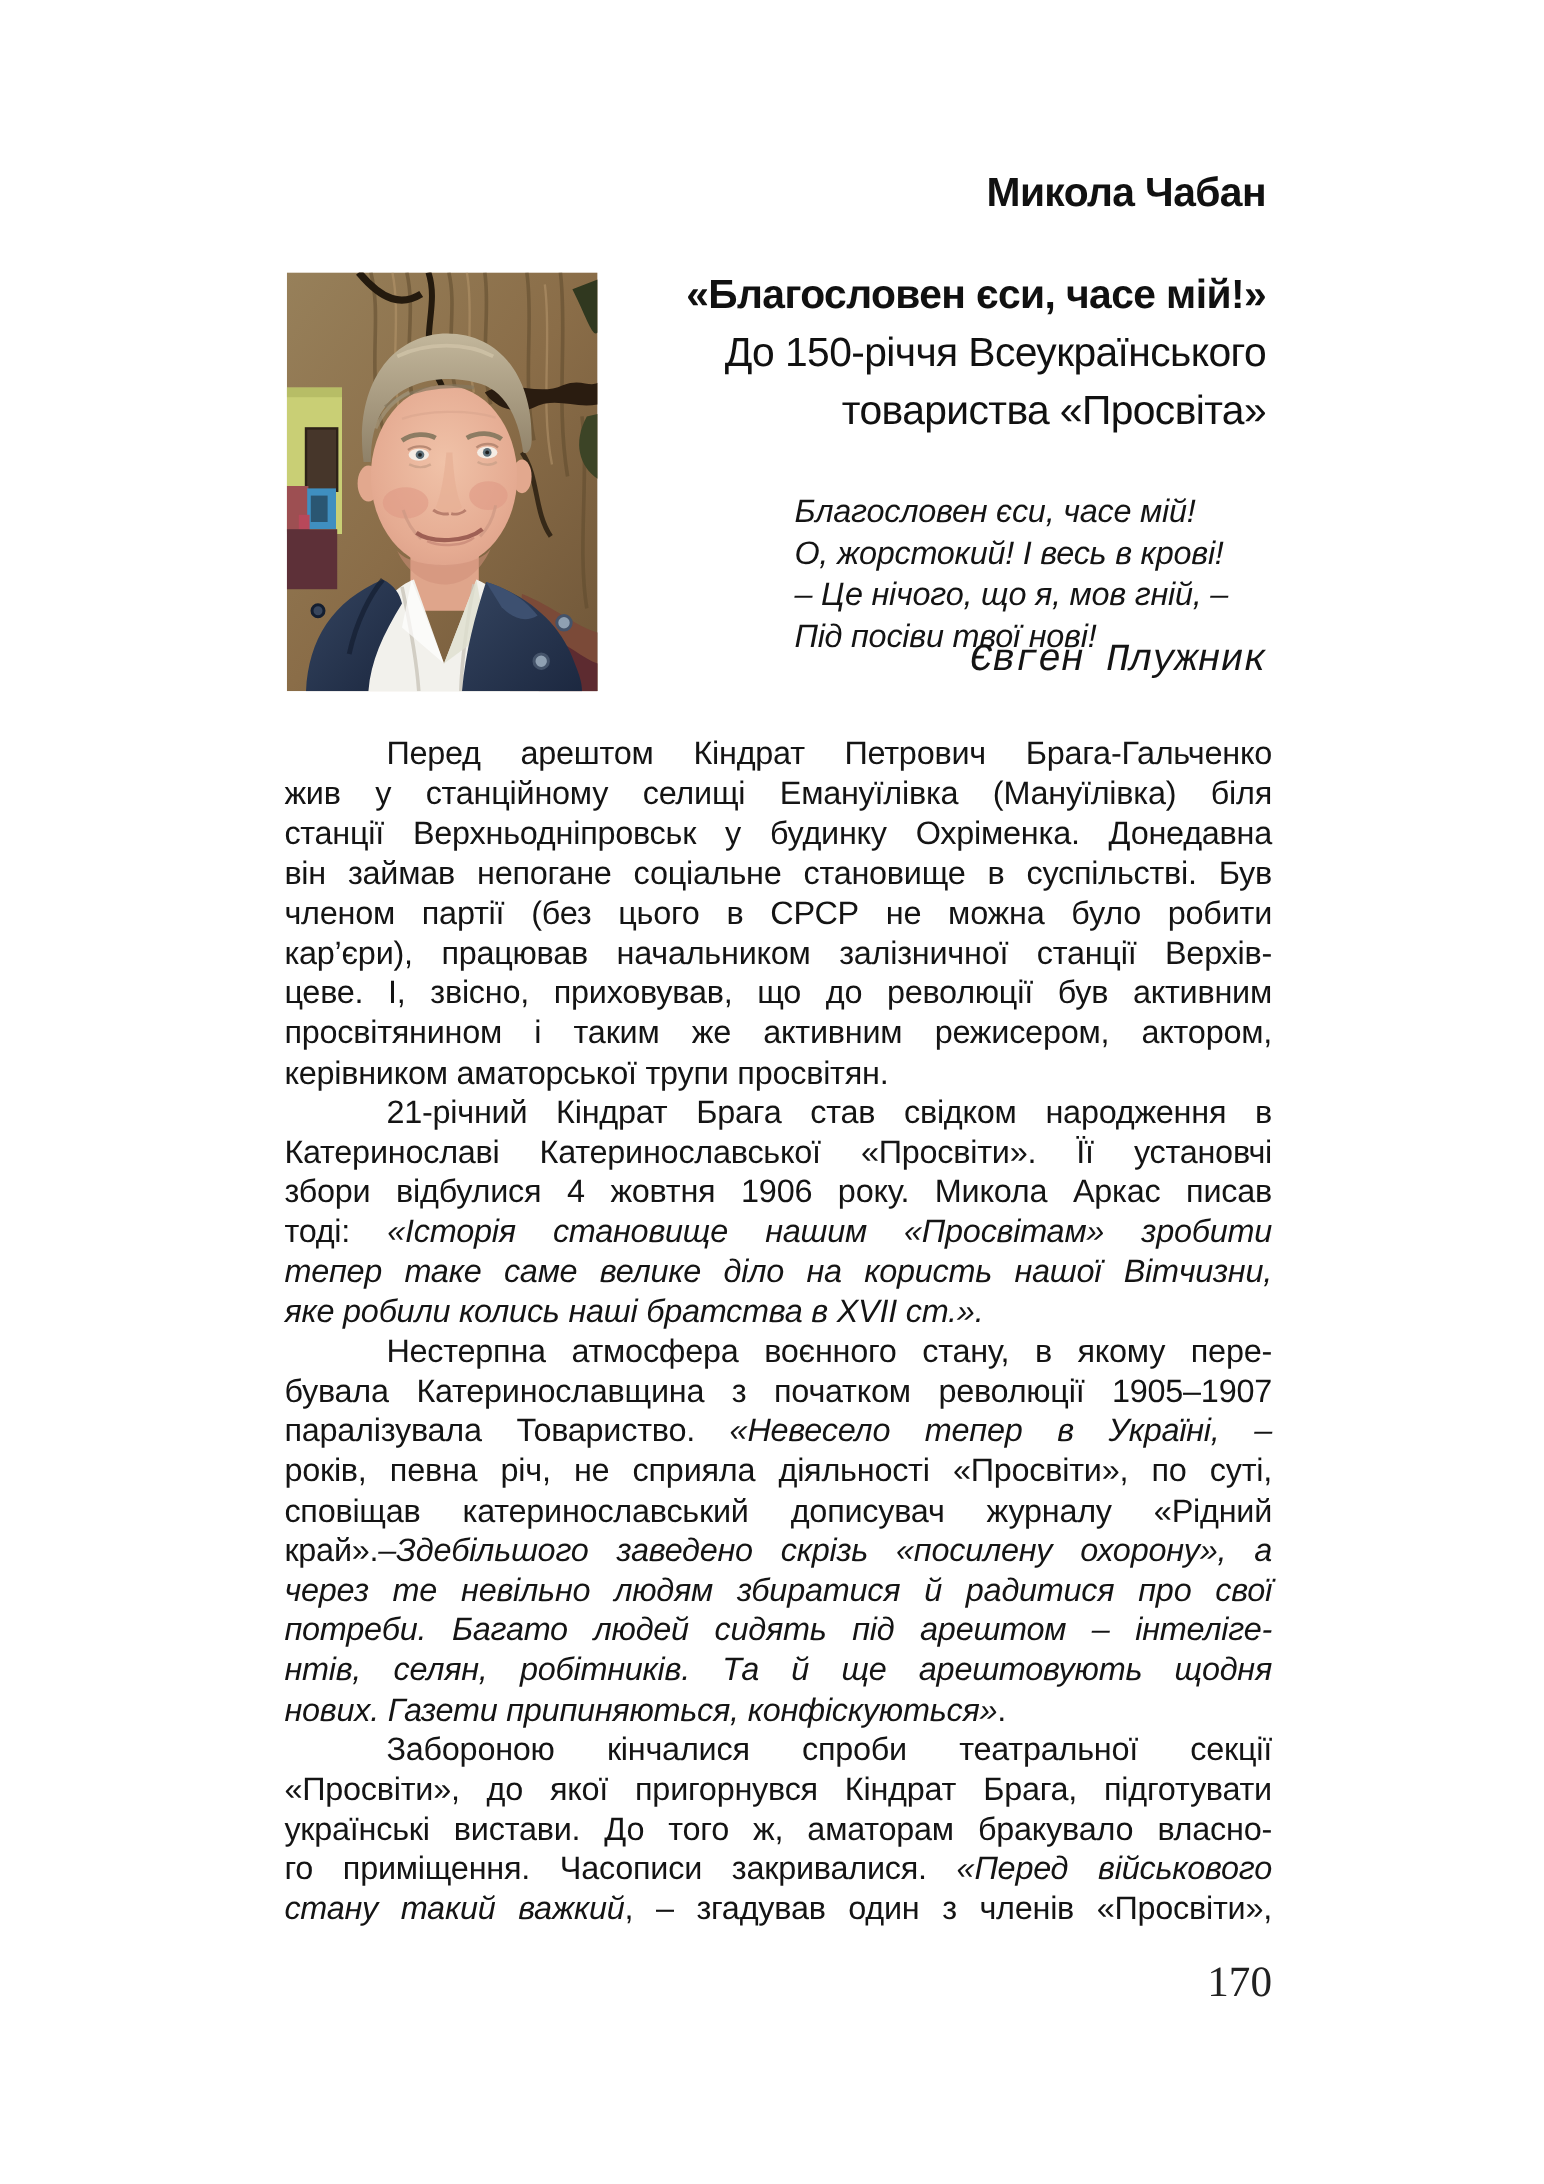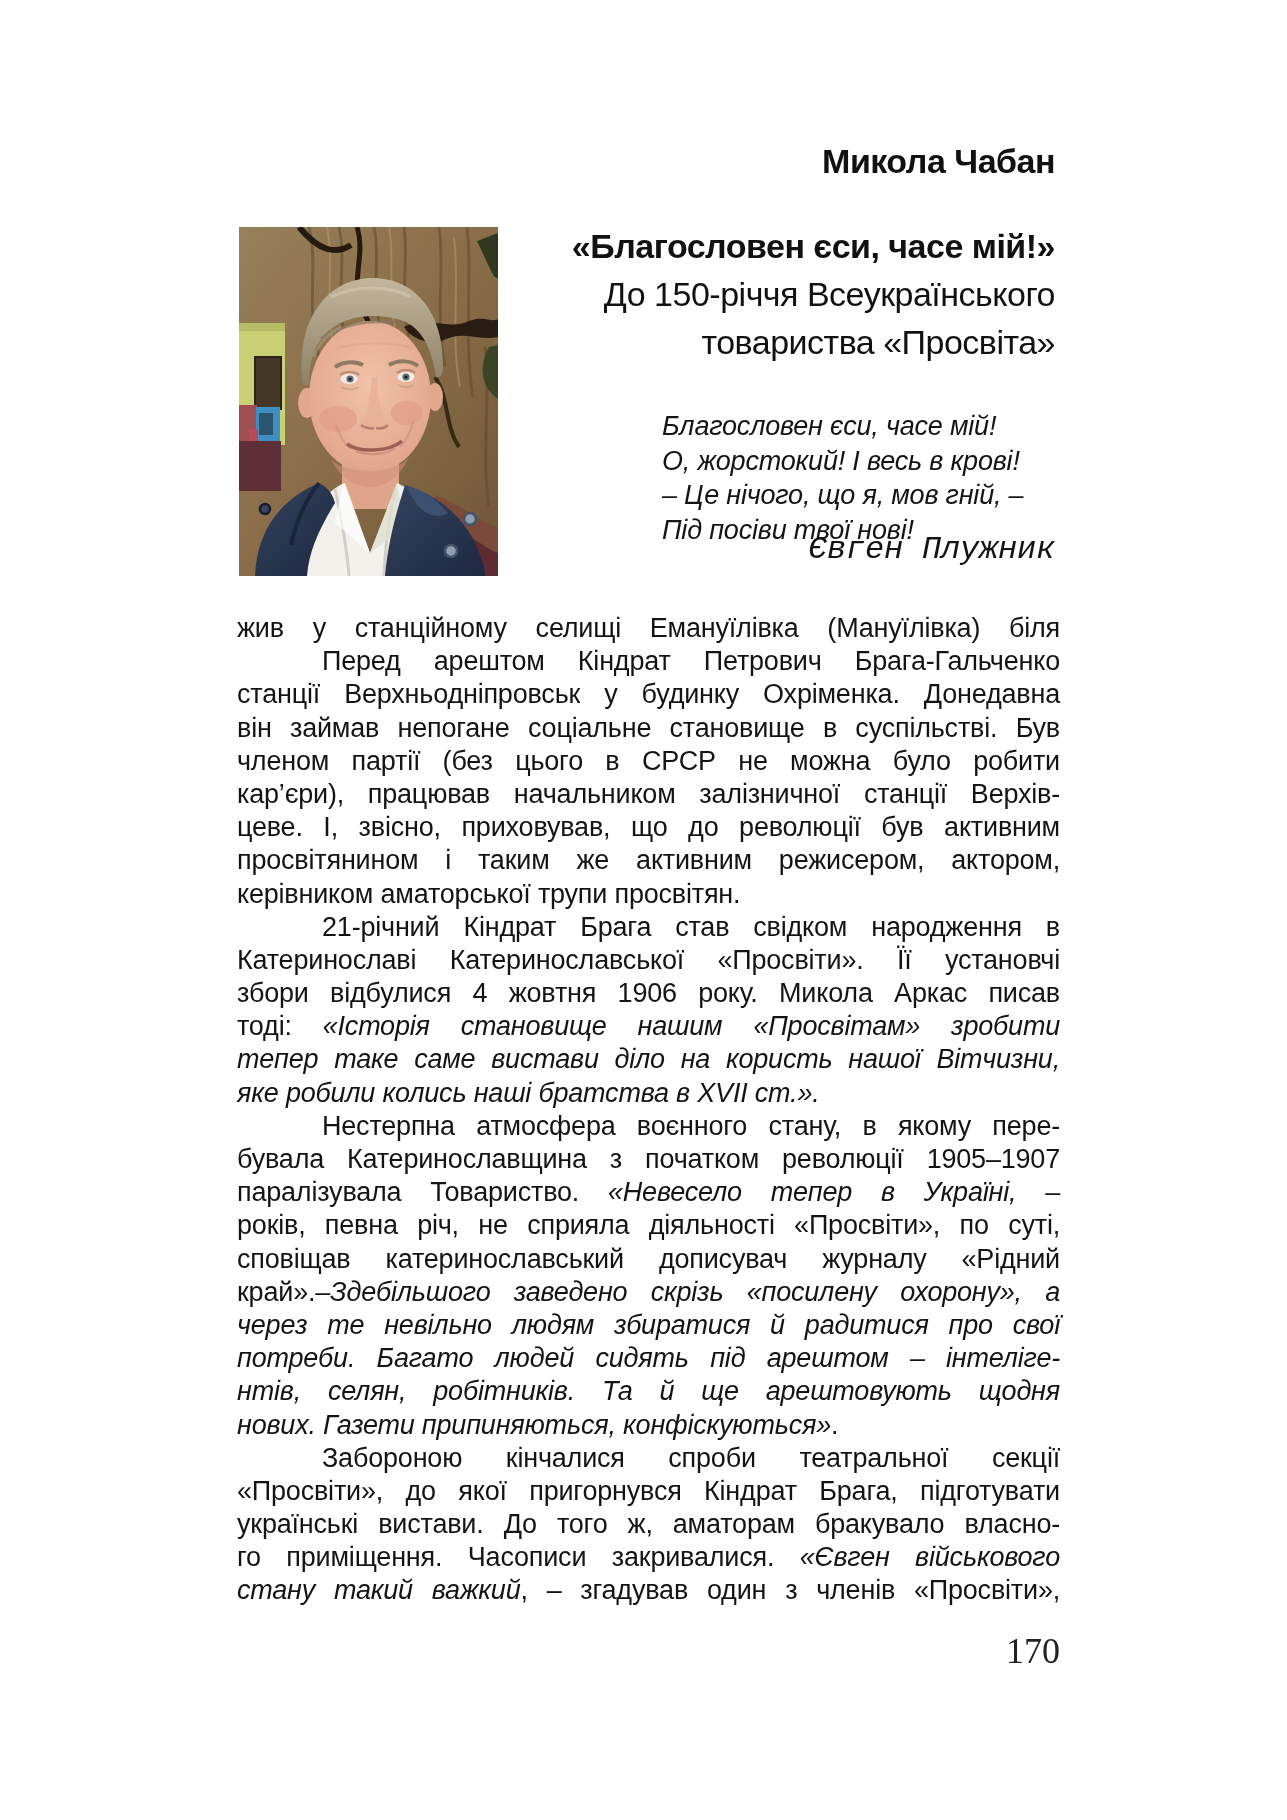--- a/index.html
+++ b/index.html
@@ -192,47 +192,47 @@
   <div class="poem">
       <div class="poem-line">Благословен єси, часе мій!</div>
       <div class="poem-line">О, жорстокий! І весь в крові!</div>
       <div class="poem-line">– Це нічого, що я, мов гній, –</div>
       <div class="poem-line">Під посіви твої нові!</div>
     </div>
 
   <div class="attribution">Євген Плужник</div>
 
   <div class="body">
+      <div class="bline first"><span class="r">Перед арештом Кіндрат Петрович Брага-Гальченко</span></div>
       <div class="bline"><span class="r">жив у станційному селищі Емануїлівка (Мануїлівка) біля</span></div>
-      <div class="bline first"><span class="r">Перед арештом Кіндрат Петрович Брага-Гальченко</span></div>
       <div class="bline"><span class="r">станції Верхньодніпровськ у будинку Охріменка. Донедавна</span></div>
       <div class="bline"><span class="r">він займав непогане соціальне становище в суспільстві. Був</span></div>
       <div class="bline"><span class="r">членом партії (без цього в СРСР не можна було робити</span></div>
       <div class="bline"><span class="r">кар’єри), працював начальником залізничної станції Верхів-</span></div>
       <div class="bline"><span class="r">цеве. І, звісно, приховував, що до революції був активним</span></div>
       <div class="bline"><span class="r">просвітянином і таким же активним режисером, актором,</span></div>
       <div class="bline end"><span class="r">керівником аматорської трупи просвітян.</span></div>
       <div class="bline first"><span class="r">21-річний Кіндрат Брага став свідком народження в</span></div>
       <div class="bline"><span class="r">Катеринославі Катеринославської «Просвіти». Її установчі</span></div>
       <div class="bline"><span class="r">збори відбулися 4 жовтня 1906 року. Микола Аркас писав</span></div>
       <div class="bline"><span class="r">тоді: </span><span class="i">«Історія становище нашим «Просвітам» зробити</span></div>
-      <div class="bline"><span class="i">тепер таке саме вистави діло на користь нашої Вітчизни,</span></div>
+      <div class="bline"><span class="i">тепер таке саме велике діло на користь нашої Вітчизни,</span></div>
       <div class="bline end"><span class="i">яке робили колись наші братства в XVII ст.».</span></div>
       <div class="bline first"><span class="r">Нестерпна атмосфера воєнного стану, в якому пере-</span></div>
       <div class="bline"><span class="r">бувала Катеринославщина з початком революції 1905–1907</span></div>
       <div class="bline"><span class="r">паралізувала Товариство. </span><span class="i">«Невесело тепер в Україні, –</span></div>
       <div class="bline"><span class="r">років, певна річ, не сприяла діяльності «Просвіти», по суті,</span></div>
       <div class="bline"><span class="r">сповіщав катеринославський дописувач журналу «Рідний</span></div>
       <div class="bline"><span class="r">край».</span><span class="i">–Здебільшого заведено скрізь «посилену охорону», а</span></div>
       <div class="bline"><span class="i">через те невільно людям збиратися й радитися про свої</span></div>
       <div class="bline"><span class="i">потреби. Багато людей сидять під арештом – інтеліге-</span></div>
       <div class="bline"><span class="i">нтів, селян, робітників. Та й ще арештовують щодня</span></div>
       <div class="bline end"><span class="i">нових. Газети припиняються, конфіскуються»</span><span class="r">.</span></div>
       <div class="bline first"><span class="r">Забороною кінчалися спроби театральної секції</span></div>
       <div class="bline"><span class="r">«Просвіти», до якої пригорнувся Кіндрат Брага, підготувати</span></div>
       <div class="bline"><span class="r">українські вистави. До того ж, аматорам бракувало власно-</span></div>
-      <div class="bline"><span class="r">го приміщення. Часописи закривалися. </span><span class="i">«Євген військового</span></div>
+      <div class="bline"><span class="r">го приміщення. Часописи закривалися. </span><span class="i">«Перед військового</span></div>
       <div class="bline"><span class="i">стану такий важкий</span><span class="r">, – згадував один з членів «Просвіти»,</span></div>
     </div>
 
   <div class="pagenum">170</div>
 
 </div>
 
 </body></html>

